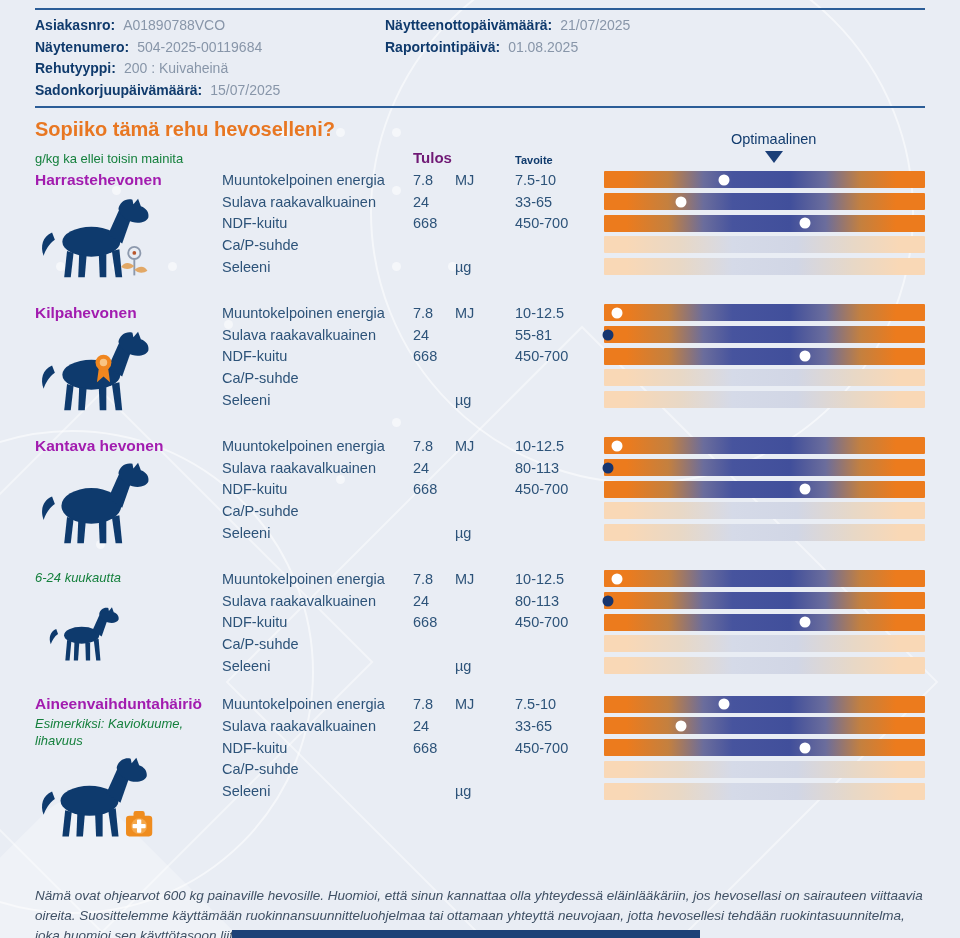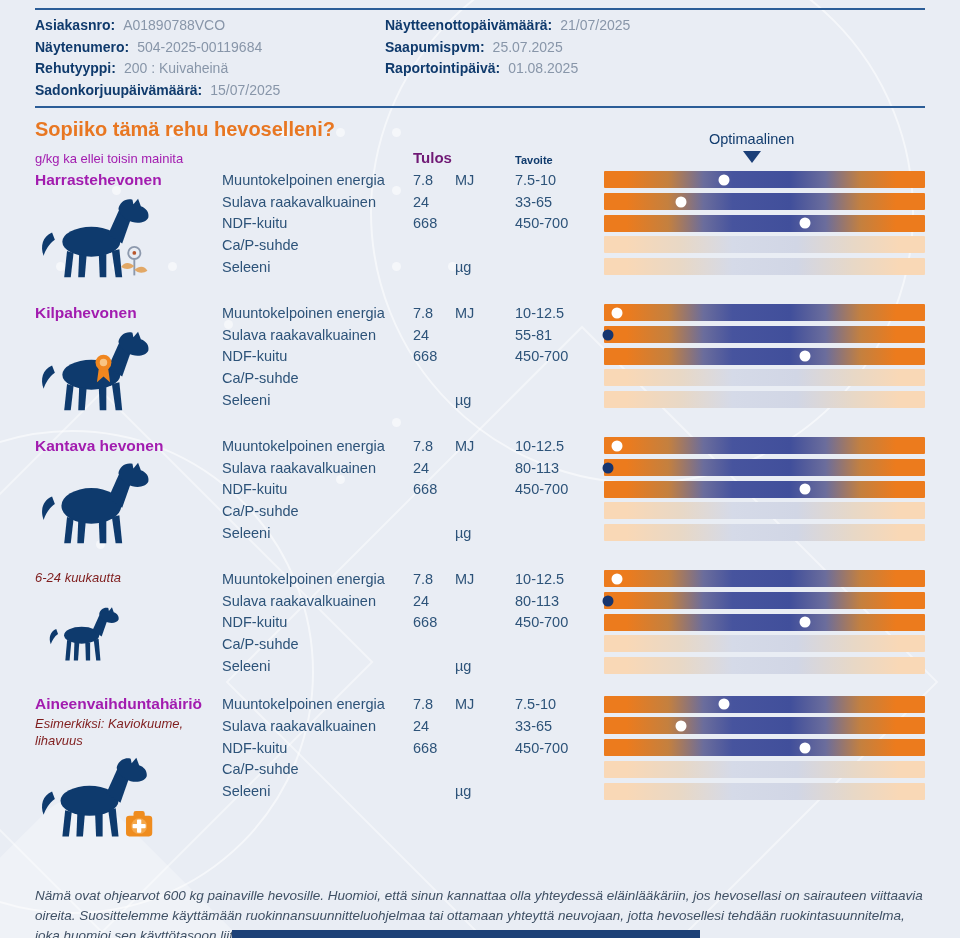--- a/index.html
+++ b/index.html
@@ -21,33 +21,33 @@
   
   .meta{display:grid;grid-template-columns:350px 1fr;padding:5px 0;}
   .meta-field{display:flex;gap:8px;line-height:21.5px;font-size:14px;white-space:nowrap;}
   .meta-label{font-weight:700;color:#0f3a6c;}
   .meta-value{color:#8896a9;}
 
   .page-title{margin:10px 0 2px;font-size:20px;font-weight:600;color:#e87722;}
 
   
   .table-head{position:relative;height:26px;}
-  .th-sub{position:absolute;left:0;bottom:3px;font-size:13px;color:#a21caf;}
+  .th-sub{position:absolute;left:0;bottom:3px;font-size:13px;color:#15803d;}
   .th-tulos{position:absolute;left:378px;bottom:3px;font-size:15px;font-weight:700;color:#701a75;}
   .th-tavoite{position:absolute;left:480px;bottom:3px;font-size:11px;font-weight:700;color:#0f3a6c;}
-  .th-optimal{position:absolute;left:569px;width:321px;top:0;height:26px;}
+  .th-optimal{position:absolute;left:591px;width:321px;top:0;height:26px;}
   .th-optimal .opt-label{position:absolute;left:46%;top:-12px;transform:translateX(-50%);font-size:14.5px;color:#123c6e;white-space:nowrap;}
   .th-optimal .tri{position:absolute;left:46%;top:8px;transform:translateX(-50%);width:0;height:0;
     border-left:9px solid transparent;border-right:9px solid transparent;border-top:12px solid #1b3f78;}
 
   
   .section{display:grid;grid-template-columns:187px 703px;margin-bottom:17px;}
   .section-left{position:relative;}
   .section-title{margin:1px 0 0;font-size:15.5px;font-weight:700;color:#a21caf;line-height:20px;}
-  .section-subtitle{margin:1px 0 0;font-size:13px;font-style:italic;color:#7f1d1d;line-height:17px;max-width:180px;}
+  .section-subtitle{margin:1px 0 0;font-size:13px;font-style:italic;color:#15803d;line-height:17px;max-width:180px;}
   .horse-icon{margin-top:5px;}
   .row{display:grid;grid-template-columns:191px 42px 60px 89px 321px;height:21.7px;align-items:center;
        font-size:14.5px;color:#2d5379;}
   .cell{white-space:nowrap;}
   .bar-cell{position:relative;height:17px;}
   .bar{position:absolute;inset:0;border-radius:1px;}
   .bar.active{background:linear-gradient(90deg,#ec7b1d 0%,#ec7b1d 7%,#c4803f 20%,#6b6d9c 31%,#47549e 40%,#414f9b 58%,#6b6d9c 69%,#c4803f 80%,#ec7b1d 91%,#ec7b1d 100%);}
   .bar.pale{background:linear-gradient(90deg,#f9d8b6 0%,#f9d8b6 7%,#e8d8c6 24%,#d5dae8 40%,#d1d6e5 60%,#e8d8c6 78%,#f9d8b6 92%,#f9d8b6 100%);}
   .dot{position:absolute;top:50%;width:11px;height:11px;border-radius:50%;transform:translate(-50%,-50%);}
   .dot.white{background:#ffffff;}
@@ -107,24 +107,20 @@
     <span class="meta-label">Sadonkorjuupäivämäärä:</span>
     <span class="meta-value">15/07/2025</span>
   </div>
         </div>
       <div class="meta-col">
           <div class="meta-field">
     <span class="meta-label">Näytteenottopäivämäärä:</span>
     <span class="meta-value">21/07/2025</span>
   </div>
           <div class="meta-field">
-    <span class="meta-label">Saapumispvm:</span>
-    <span class="meta-value">25.07.2025</span>
-  </div>
-          <div class="meta-field">
     <span class="meta-label">Raportointipäivä:</span>
     <span class="meta-value">01.08.2025</span>
   </div>
         </div>
     </header>
 
     <div class="rule"></div>
 
     <h1 class="page-title">Sopiiko tämä rehu hevoselleni?</h1>
 

